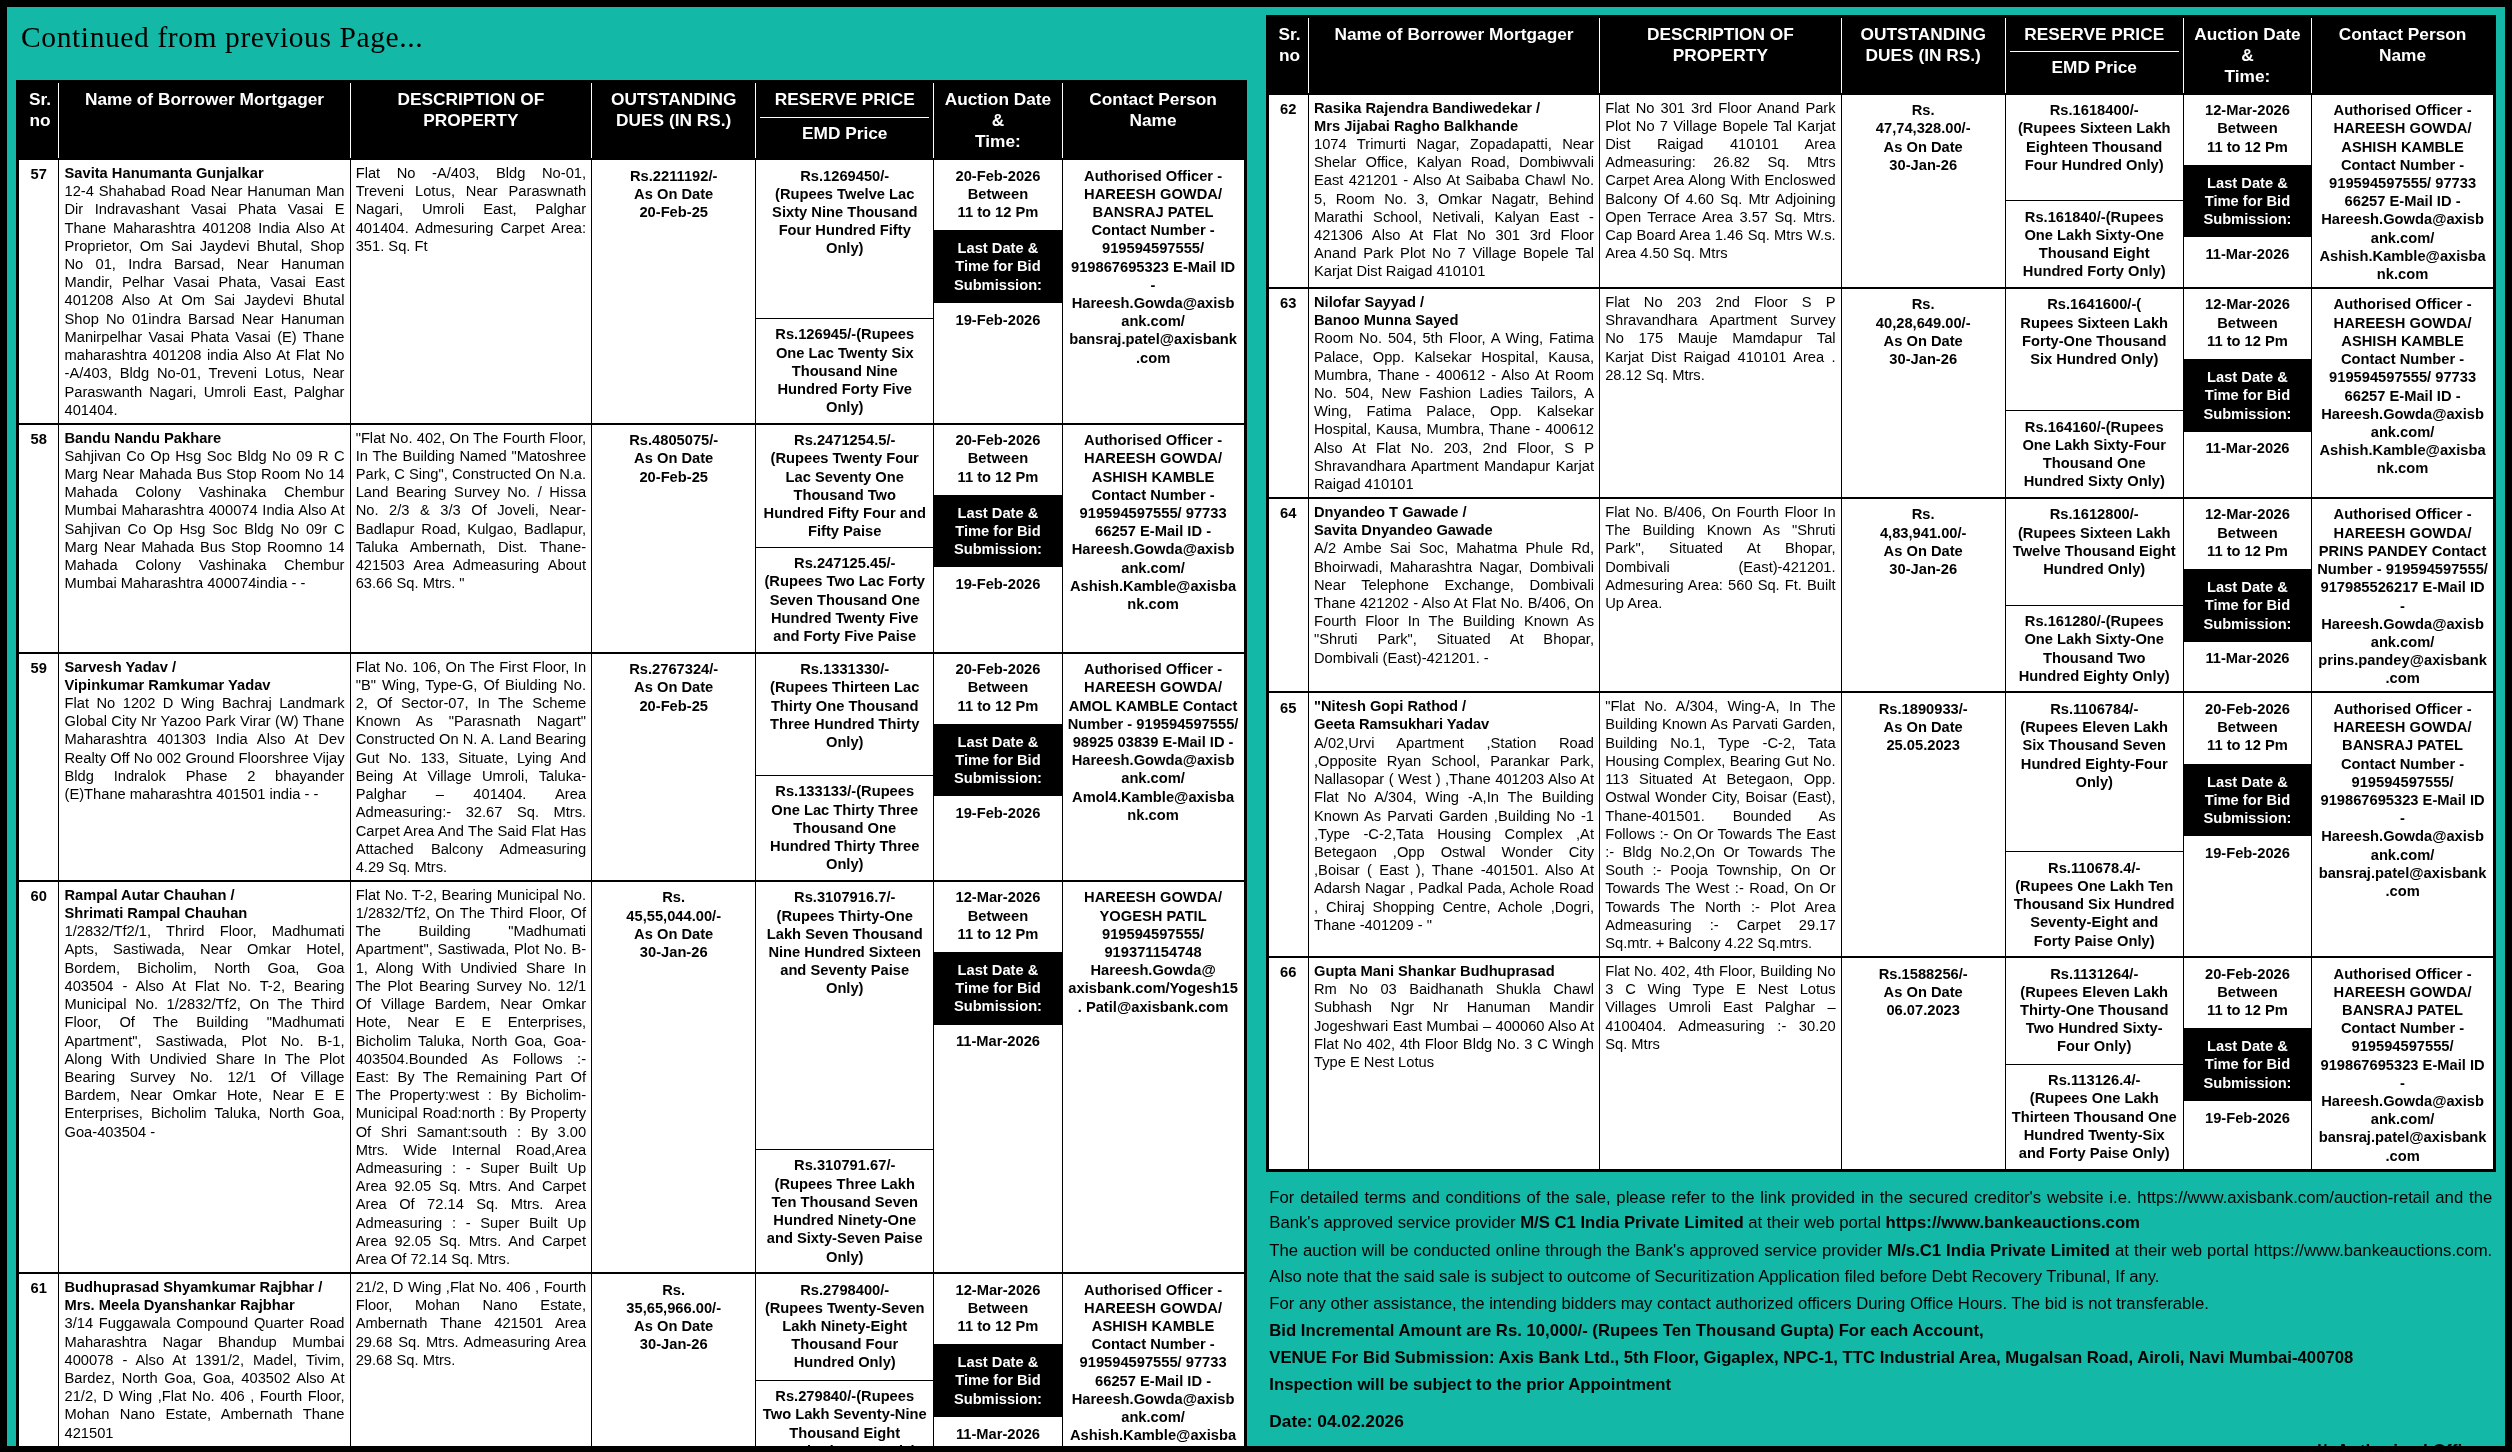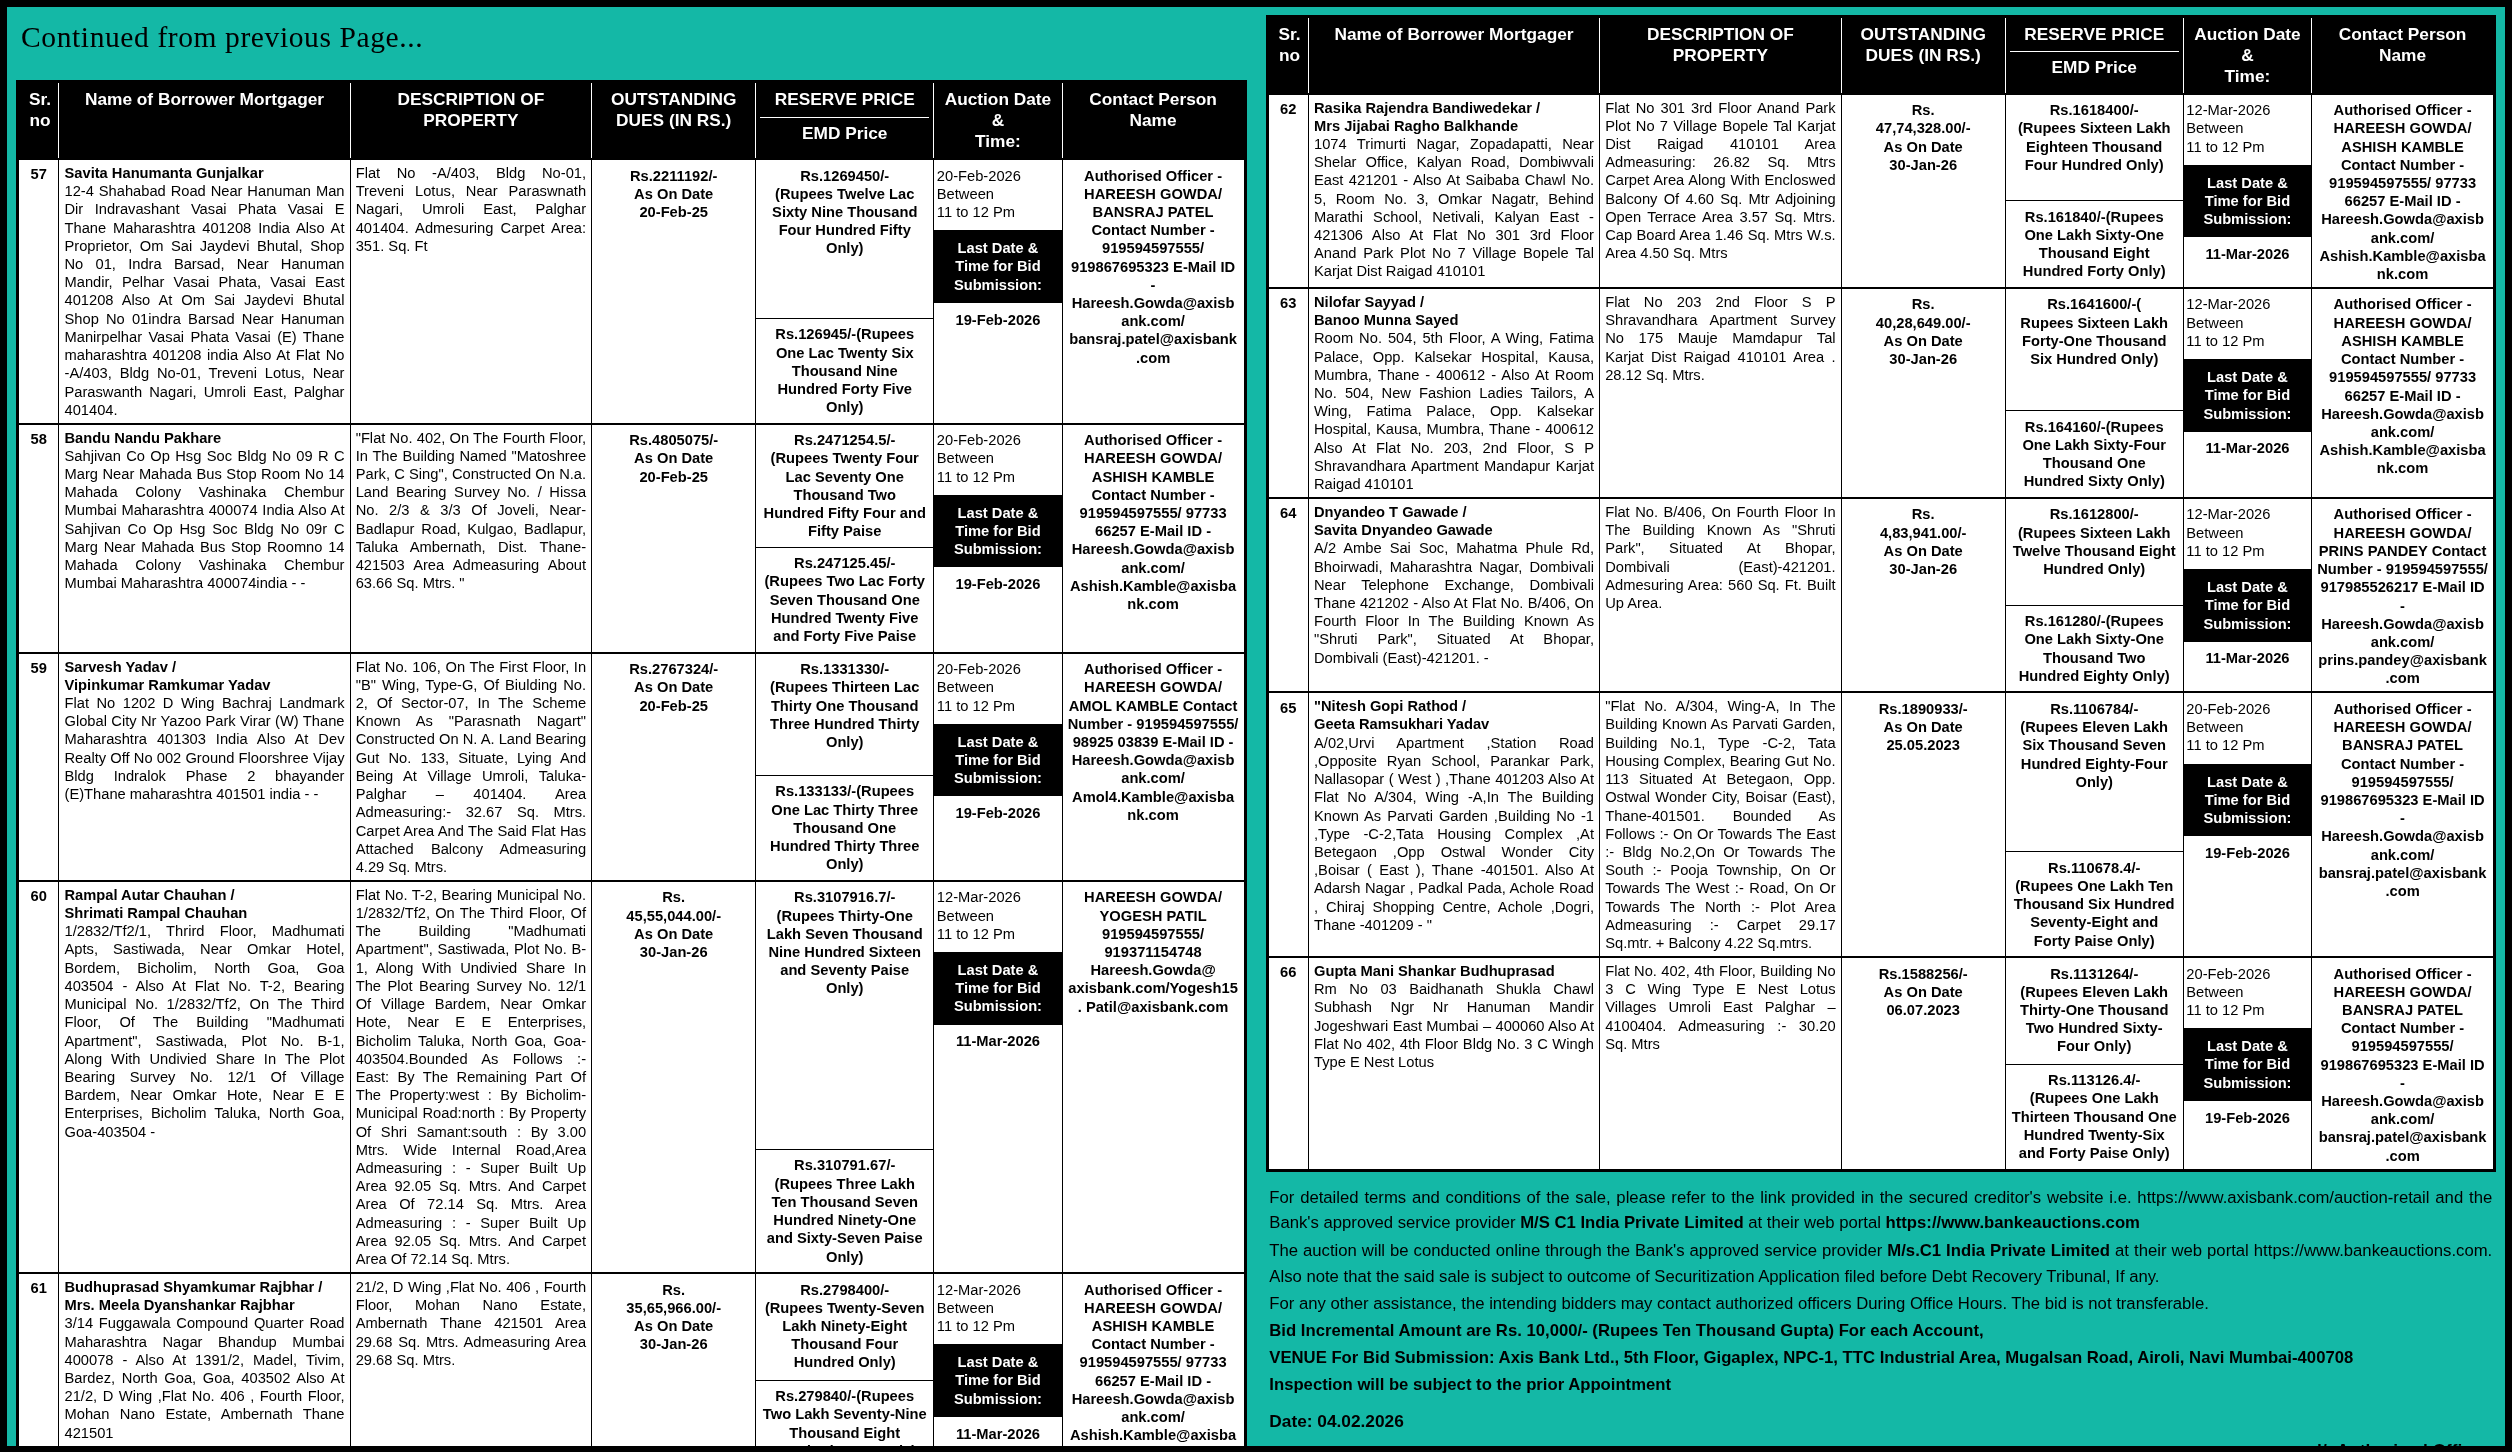--- a/index.html
+++ b/index.html
@@ -51,21 +51,21 @@
   .desc{text-align:justify;}
   .out{font-weight:bold;text-align:center;white-space:pre-line;padding-top:6.4px;}
   .resv{padding:0;display:flex;flex-direction:column;}
   .resvTop,.resvBot{
     font-weight:bold;text-align:center;white-space:pre-line;
     padding:6.4px 5.1px;flex:0 0 auto;
   }
   .resvTop{flex:1 0 auto;}
   .resvBot{border-top:1.9px solid #000;}
   .auc{padding:0;display:flex;flex-direction:column;}
-  .aucDate{font-weight:normal;text-align:left;white-space:pre-line;padding:6.4px 2.6px 9px;}
+  .aucDate{font-weight:bold;text-align:center;white-space:pre-line;padding:6.4px 2.6px 9px;}
   .aucBlack{
     background:#000;color:#fff;font-weight:bold;
     text-align:center;white-space:pre-line;
     padding:9px 10px;
   }
   .aucLast{font-weight:bold;text-align:center;padding:7.7px 2.6px;}
   .contact{font-weight:bold;text-align:center;overflow-wrap:anywhere;padding-top:6.4px;}
   
   .footerBlock{margin-top:9px;padding:2.6px 3.8px;}
   .para{font-size:16.7px;line-height:1.55;text-align:justify;margin:1.3px 0;}

